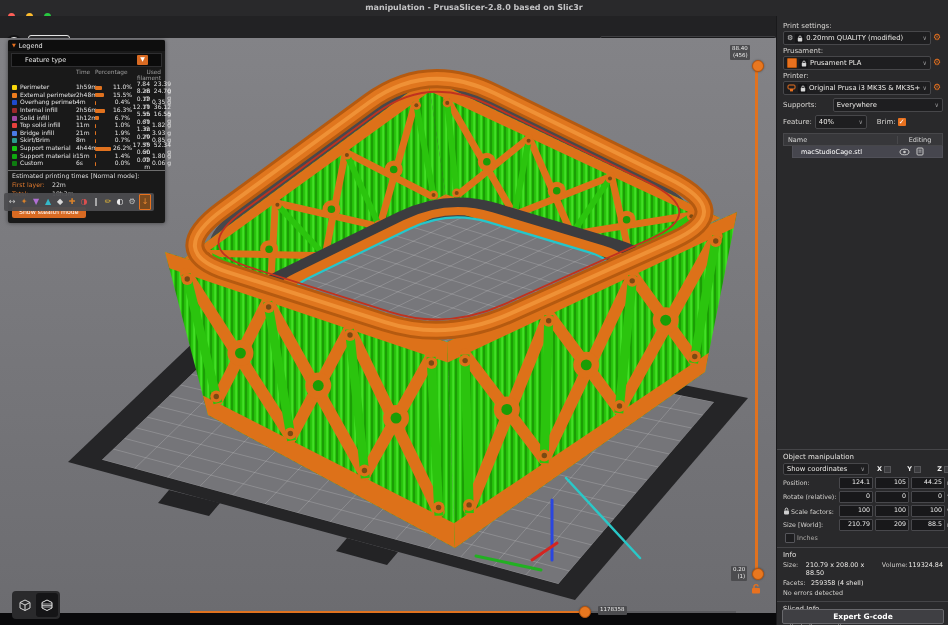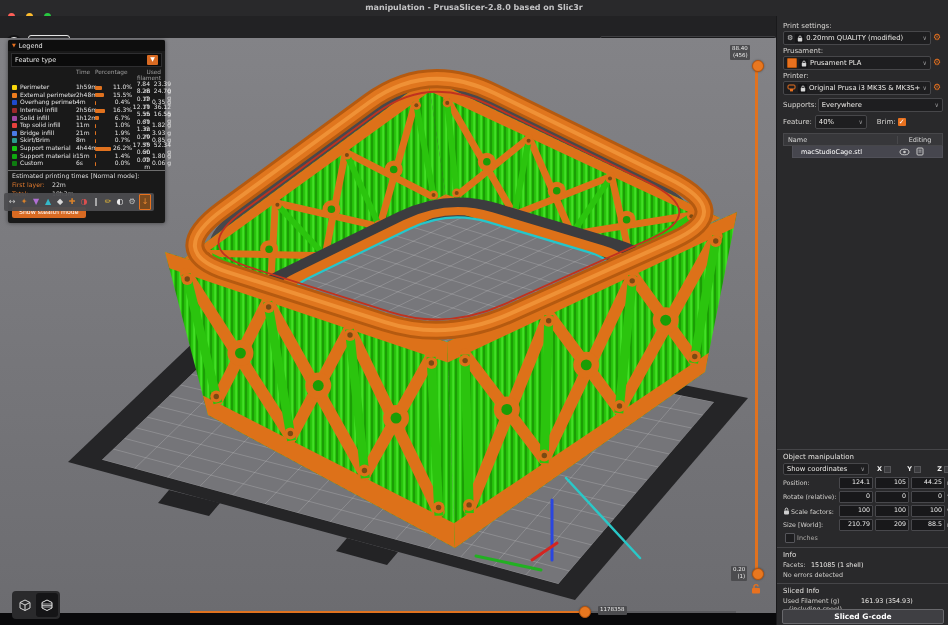--- a/index.html
+++ b/index.html
@@ -25,21 +25,21 @@
   #notif-dot{left:808px;top:23px;width:7px;height:7px;border-radius:50%;background:#e0241c;}
   #expert-mode{left:826px;top:22px;font-size:7.5px;color:#e3e3e3;}
   #account-icon{left:872px;top:19px;}
   #login{left:898px;top:22px;font-size:7.5px;color:#e3e3e3;}
   
   #viewport{left:0;top:38px;width:776px;height:575px;background:linear-gradient(#838387,#6c6c70);}
   #bottombar{left:0;top:613px;width:776px;height:12px;background:#09090b;}
   
   #legend{left:8px;top:40px;width:157px;background:rgba(22,22,22,0.97);border-radius:2px;padding-bottom:3px;box-shadow:0 0 4px rgba(0,0,0,.5);}
   #legend-header{height:11px;display:flex;align-items:center;background:#0e0e0e;font-size:6.5px;color:#e8e8e8;padding:0 4px;border-radius:2px 2px 0 0;}
-  #legend-combo{height:12px;margin:2px 3px;background:#0b0b0b;border:1px solid #2e2e30;display:flex;align-items:center;font-size:6.5px;color:#e8e8e8;padding:0 3px;}
+  #legend-combo{height:12px;margin:2px 3px;background:#0b0b0b;border:1px solid #2e2e30;display:flex;align-items:center;font-size:6.5px;color:#e8e8e8;padding:0 13px;}
   #legend-funnel{margin-left:auto;width:11px;height:10px;background:#d96a22;color:#fff;font-size:6px;text-align:center;line-height:10px;border-radius:1px;}
   #legend-cols{display:flex;font-size:5.8px;color:#9e9e9e;padding:1px 4px 2px 4px;}
   .legend-row{display:flex;align-items:center;height:7.6px;font-size:6px;color:#e4e4e4;padding:0 4px;}
   .sw{width:5px;height:5px;margin-right:3px;flex:none;border-radius:1px;}
   .lr-name{width:56px;flex:none;overflow:hidden;white-space:nowrap;}
   .lr-time{width:19px;flex:none;}
   .lr-bar{width:18px;flex:none;}
   .lr-bar i{display:block;height:4px;background:#e0721f;border-radius:1px;}
   .lr-pct{width:17px;flex:none;text-align:right;}
   .lr-len{width:20px;flex:none;text-align:right;}
@@ -627,21 +627,21 @@
             <path d="M1.8 3 V2.2 a1.2 1.2 0 0 1 2.4 0 V3" fill="none" stroke="#d8d8d8" stroke-width=".9"></path>
           </svg>
         </span>
       <span class="txt">Original Prusa i3 MK3S &amp; MK3S+</span>
       <span class="chev">∨</span>
     </div>
     <span class="gearbtn">⚙</span>
   </div>
 
   <div class="inline-row">
-    <span class="plabel" style="margin:0 1px 0 0;">Supports:</span>
+    <span class="plabel" style="margin:0 16px 0 0;">Supports:</span>
     <div class="combo">
       <span class="txt">Everywhere</span>
       <span class="chev">∨</span>
     </div>
   </div>
 
   <div class="inline-row">
     <span class="plabel" style="margin:0 3px 0 0;">Feature:</span>
     <div class="combo" style="flex:none;width:44px;">
       <span class="txt">40%</span>
@@ -723,31 +723,37 @@
     <span class="munit">mm</span>
   </div>
   <div class="mrow">
     <span class="checkbox off" style="margin-left:2px;"></span>
     <span style="font-size:6.4px;color:#a9a7a4;">Inches</span>
   </div>
 
   <div class="sec-div"></div>
   <div class="sec-title">Info</div>
   <div class="irow">
+    <span class="ilabel" style="width:24px;">Size:</span>
+    <span class="ival" style="width:80px;">210.79 x 208.00 x 88.50</span>
+    <span class="ilabel" style="width:28px;">Volume:</span>
+    <span class="ival">119324.84</span>
+  </div>
+  <div class="irow">
     <span class="ilabel" style="width:28px;">Facets:</span>
-    <span class="ival">151085 (1 shell)</span>
+    <span class="ival">259358 (4 shell)</span>
   </div>
   <div class="irow">
     <span class="ilabel">No errors detected</span>
   </div>
 
   <div class="sec-div"></div>
   <div class="sec-title">Sliced Info</div>
   <div id="sliced-rows">
       <div class="irow">
         <span class="ilabel" style="width: 78px;">Used Filament (g)<div style="padding-left: 6px;">(including spool)</div></span>
         <span class="ival">161.93 (354.93)</span>
       </div>
     </div>
 
 </div>
 
-<div class="abs" id="export-btn">Sliced G-code</div>
+<div class="abs" id="export-btn">Expert G-code</div>
 
 </body></html>

